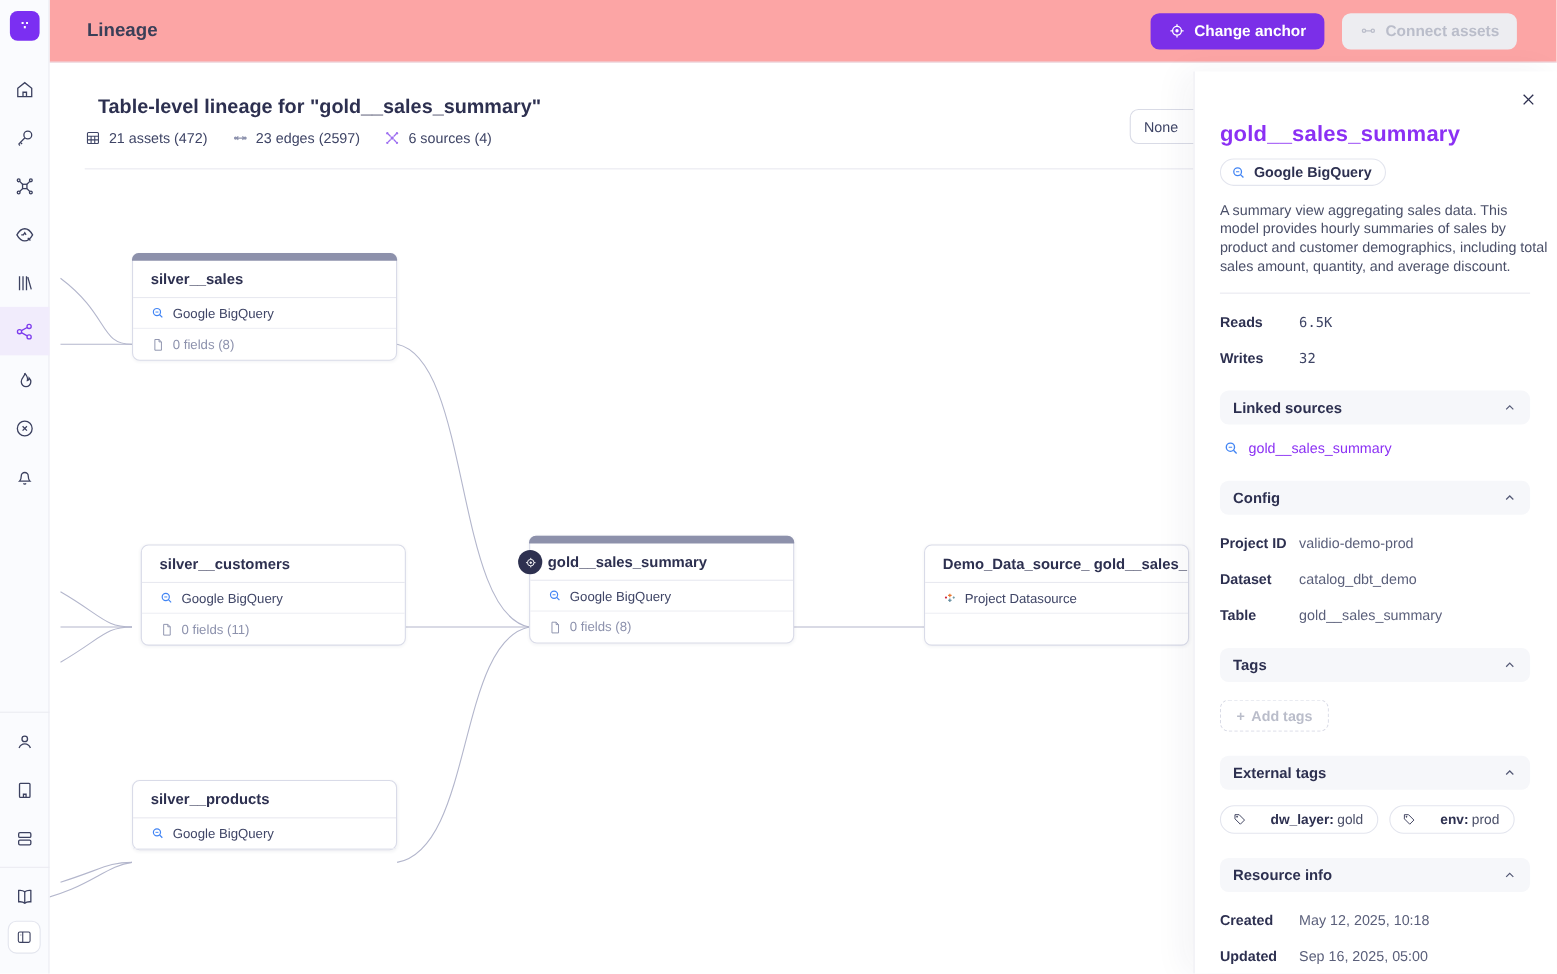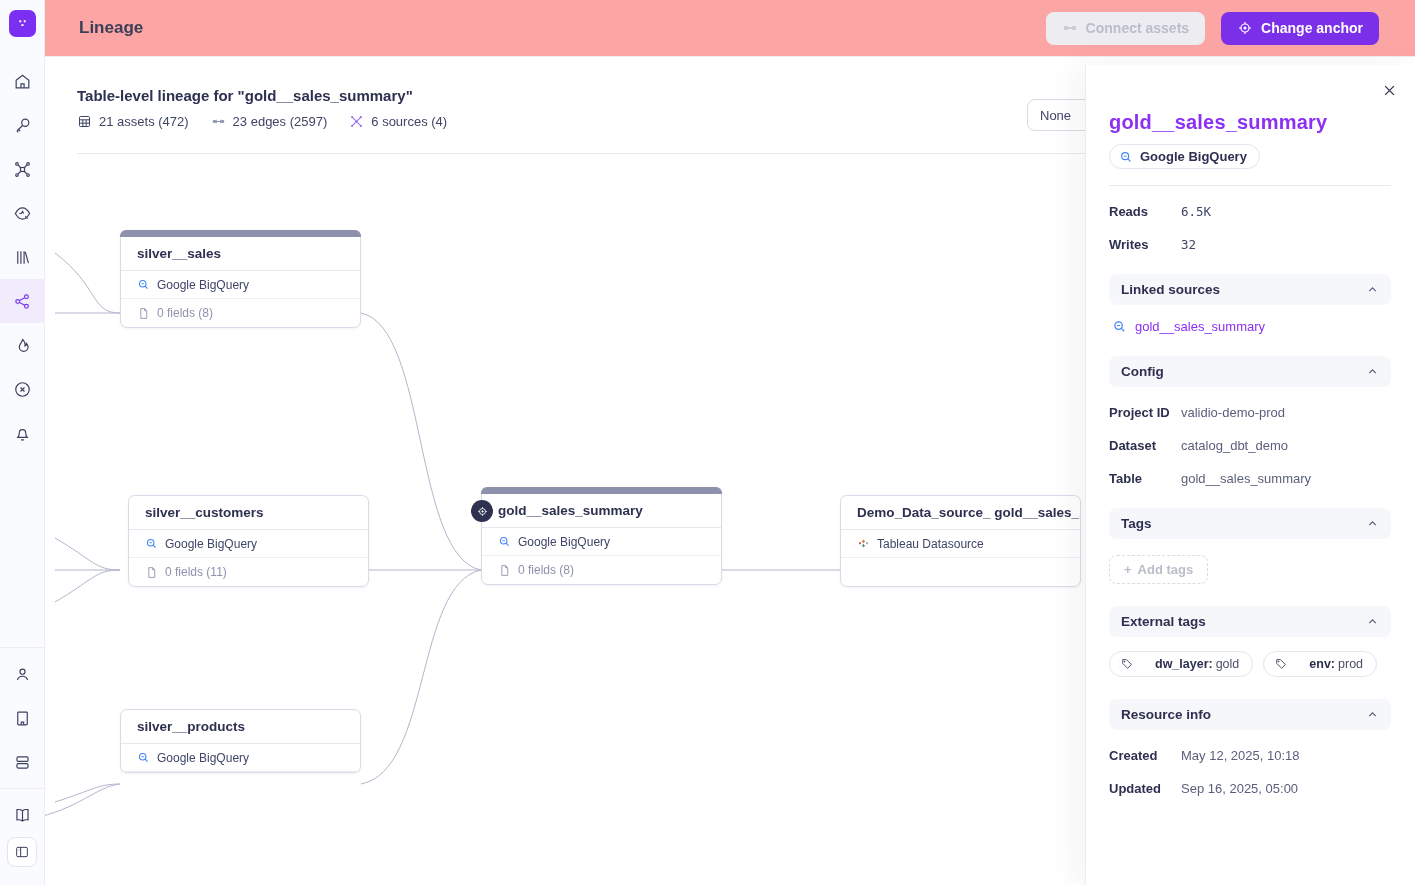--- a/index.html
+++ b/index.html
@@ -29,21 +29,21 @@
   .btn { height:33px; border-radius:8px; border:none; font-size:14px; font-weight:600;
     display:flex; align-items:center; gap:8px; padding:0 16px; cursor:pointer;
     font-family:"Liberation Sans","DejaVu Sans",sans-serif; }
   .btn-primary { background:#7b2fe8; color:#fff; }
   .btn-disabled { background:#ededf1; color:#babdca; cursor:default; }
   .btn svg { width:16px; height:16px; }
 
   
   .canvas { position:absolute; left:45px; top:57px; right:0; bottom:0; background:#fff; }
   .canvas-head { position:absolute; left:32px; top:30px; }
-  .canvas-title { font-size:15px; font-weight:700; color:#2d3050; }
+  .canvas-title { font-size:18px; font-weight:700; color:#2d3050;margin-left:12px; }
   .stats { display:flex; gap:22px; margin-top:10px; font-size:13px; color:#3f4566; align-items:center; }
   .stat { display:flex; align-items:center; gap:7px; }
   .stat svg { width:15px; height:15px; }
   .filter-box { position:absolute; left:982px; top:42px; width:75px; height:32px; border:1px solid #d9dbe6;
     border-radius:8px; display:flex; align-items:center; padding:0 12px; font-size:13px; color:#3f4566; background:#fff; cursor:pointer; }
   .canvas-divider { position:absolute; left:32px; top:96px; width:1008px; border-top:1px solid #e8e9f0; }
 
   svg.edges { position:absolute; left:0; top:0; width:1370px; height:828px; }
   svg.edges path { stroke:#b3b6cc; stroke-width:1; fill:none; }
 
@@ -184,35 +184,35 @@
     <svg viewBox="0 0 24 24">
         <rect x="4" y="5" width="16" height="14" rx="2"></rect>
         <path d="M10 5v14M7 9h1"></path>
       </svg>
     </div>
 </div>
 
 <div class="header">
   <div class="header-title">Lineage</div>
   <div class="header-actions">
+    <button class="btn btn-primary">
+      <svg viewBox="0 0 24 24" stroke="#fff" fill="none" stroke-width="1.8">
+        <circle cx="12" cy="12" r="6"></circle>
+          <circle cx="12" cy="12" r="1.4" fill="#fff"></circle>
+          <path d="M12 3v3M12 18v3M3 12h3M18 12h3"></path>
+        </svg>
+      <span>Change anchor</span>
+    </button>
     <button class="btn btn-disabled">
       <svg viewBox="0 0 24 24" stroke="#babdca" fill="none" stroke-width="1.8">
         <circle cx="6" cy="12" r="2.2"></circle>
           <circle cx="18" cy="12" r="2.2"></circle>
           <path d="M8.2 12h7.6"></path>
         </svg>
       <span>Connect assets</span>
-    </button>
-    <button class="btn btn-primary">
-      <svg viewBox="0 0 24 24" stroke="#fff" fill="none" stroke-width="1.8">
-        <circle cx="12" cy="12" r="6"></circle>
-          <circle cx="12" cy="12" r="1.4" fill="#fff"></circle>
-          <path d="M12 3v3M12 18v3M3 12h3M18 12h3"></path>
-        </svg>
-      <span>Change anchor</span>
     </button>
   </div>
 </div>
 
 <div class="canvas">
   <svg class="edges">
     <path d="M 10 196 C 55 230 45 256 75 256"></path>
     <path d="M 10 256 L 75 256"></path>
     <path d="M 316 256 C 383 270 368 500 436 513"></path>
     <path d="M 10 481 C 48 503 50 513 75 513"></path>
@@ -341,21 +341,21 @@
 
   <div class="node" style="left:795px; top:438px;">
     <div class="node-title">Demo_Data_source_ gold__sales_...</div>
     <div class="node-row first">
       <svg viewBox="0 0 24 24" fill="none" stroke-width="2">
         <path d="M12 5v6M9 8h6" stroke="#e8762d"></path>
           <path d="M12 13v6M9 16h6" stroke="#5b879b"></path>
           <path d="M5.5 9.5v4M3.8 11.5h3.4" stroke="#c72037" stroke-width="1.6"></path>
           <path d="M18.5 9.5v4M16.8 11.5h3.4" stroke="#7099a6" stroke-width="1.6"></path>
         </svg>
-      <span>Tableau Datasource</span>
+      <span>Project Datasource</span>
     </div>
     <div class="node-row fields">
       <span></span>
     </div>
   </div>
 </div>
 
 <div class="panel">
   <div class="panel-close">
     <svg viewBox="0 0 24 24" fill="none">
@@ -364,20 +364,21 @@
   </div>
   <div class="panel-title">gold__sales_summary</div>
   <div class="connector-pill">
     <svg viewBox="0 0 24 24" stroke="#4285f4" fill="none" stroke-width="2" style="width:14px;height:14px;">
       <circle cx="10.5" cy="10.5" r="6"></circle>
         <path d="m15 15 4.5 4.5"></path>
         <path d="M8 10.5h5" stroke-width="1.6"></path>
       </svg>
     <span>Google BigQuery</span>
   </div>
+  <div class="panel-desc">A summary view aggregating sales data. This model provides hourly summaries of sales by product and customer demographics, including total sales amount, quantity, and average discount.</div>
   <div class="panel-hr"></div>
 
   <div class="kv">
     <div class="kv-label">Reads</div>
     <div class="kv-value mono">6.5K</div>
   </div>
   <div class="kv">
     <div class="kv-label">Writes</div>
     <div class="kv-value mono">32</div>
   </div>

